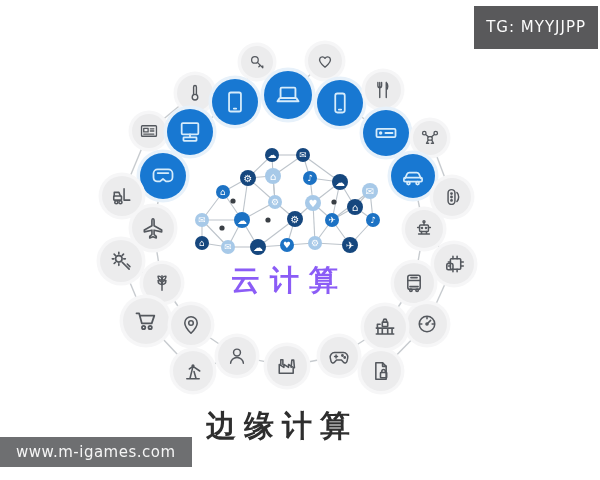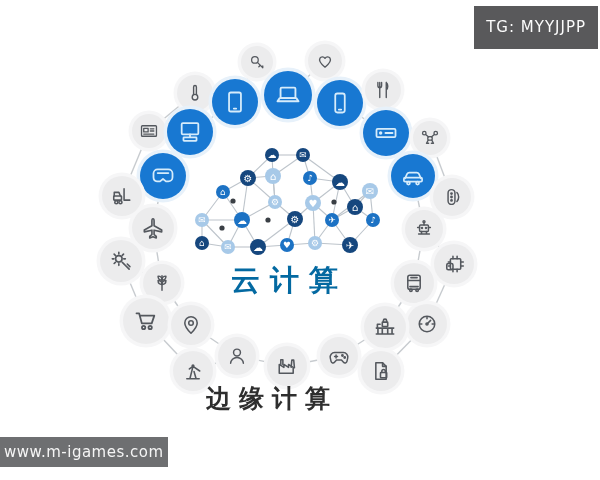--- a/index.html
+++ b/index.html
@@ -4,33 +4,33 @@
 <title>Diagram</title>
 <style>
   html,body{margin:0;padding:0;background:#ffffff;}
   .stage{
     position:relative;width:600px;height:480px;background:#ffffff;overflow:hidden;
     font-family:"DejaVu Sans","Liberation Sans",sans-serif;
   }
   #diagram{position:absolute;left:0;top:0;}
   .label-cloud{
     position:absolute;left:231px;top:261px;
-    font-size:29px;font-weight:700;letter-spacing:10px;color:#0369a1;white-space:nowrap;
+    font-size:29px;font-weight:700;letter-spacing:10px;color:#8b5cf6;white-space:nowrap;
   }
   .label-edge{
-    position:absolute;left:206px;top:382px;
-    font-size:25px;font-weight:700;letter-spacing:8px;color:#2e2e2e;white-space:nowrap;
+    position:absolute;left:206px;top:406px;
+    font-size:30px;font-weight:700;letter-spacing:8px;color:#2e2e2e;white-space:nowrap;
   }
   .tg-badge{
     position:absolute;top:6px;right:2px;height:27px;line-height:27px;
     background:#59595b;color:#fcfcfc;font-size:15px;padding:8px 12px;letter-spacing:1px;
   }
   .site-badge{
     position:absolute;left:0;top:437px;height:30px;line-height:30px;
-    background:#6e6f71;color:#f5f5f5;font-size:15px;padding:0 4px;letter-spacing:0.5px;
+    background:#6e6f71;color:#f5f5f5;font-size:15px;padding:0 16px;letter-spacing:0.5px;
   }
 </style>
 </head>
 <body>
 
 <div class="stage">
   <svg id="diagram" width="600" height="480" viewBox="0 0 600 480">
       <g stroke="#c7cbcf" stroke-width="1.4">
         <line x1="149" y1="131" x2="195" y2="93"></line>
         <line x1="149" y1="131" x2="190" y2="132"></line>

